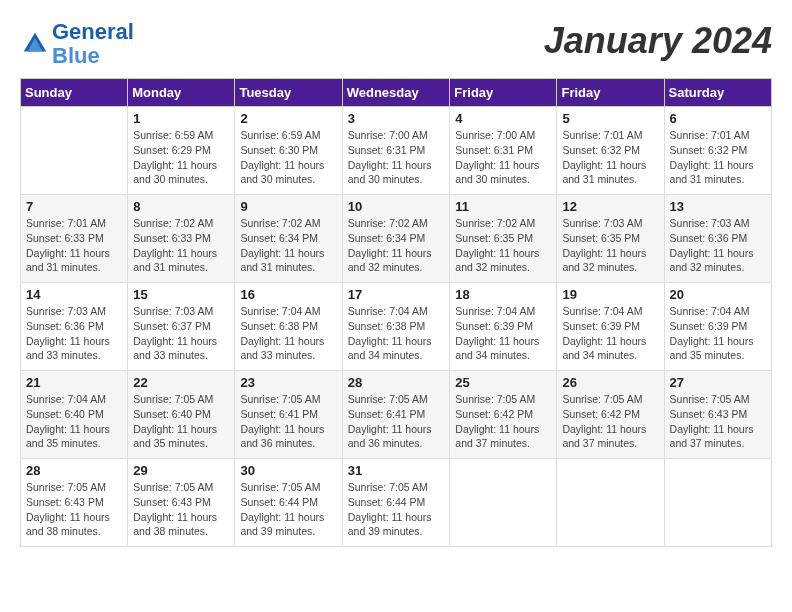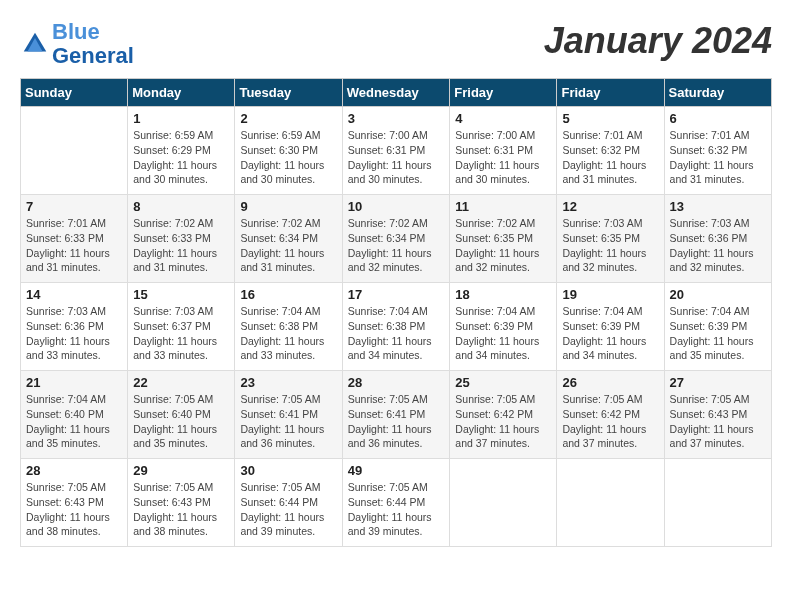--- a/index.html
+++ b/index.html
@@ -46,21 +46,21 @@
     .location {
       font-size: 16px;
       color: #555;
     }
     table {
       width: 100%;
       border-collapse: collapse;
       font-size: 11px;
     }
     thead tr th {
-      background-color: #0c4a6e;
+      background-color: #4c1d95;
       color: #fff;
       padding: 6px 4px;
       text-align: left;
       font-size: 13px;
       font-weight: bold;
       border: 1px solid #ccc;
     }
     tbody tr td {
       border: 1px solid #ddd;
       vertical-align: top;
@@ -94,22 +94,22 @@
 </head>
 <body>
 
 <div class="header">
   <div class="logo">
     <svg class="logo-icon" viewBox="0 0 40 40">
       <polygon points="20,5 35,30 5,30" fill="#1a5fa8"></polygon>
       <polygon points="20,12 30,30 10,30" fill="#4a90d9"></polygon>
     </svg>
     <div class="logo-text">
+      <div><span>General</span></div>
       <div><span style="color:#4a90d9">Blue</span></div>
-      <div><span>General</span></div>
     </div>
   </div>
   <div class="title-area">
     <div class="month-title">January 2024</div>
   </div>
 </div>
 
 <table>
   <thead>
     <tr>
@@ -337,21 +337,21 @@
 and 38 minutes.</div>
         </td>
         <td>
           <span class="day-num">30</span>
           <div class="day-info" style="white-space: pre-line;">Sunrise: 7:05 AM
 Sunset: 6:44 PM
 Daylight: 11 hours
 and 39 minutes.</div>
         </td>
         <td>
-          <span class="day-num">49</span>
+          <span class="day-num">31</span>
           <div class="day-info" style="white-space: pre-line;">Sunrise: 7:05 AM
 Sunset: 6:44 PM
 Daylight: 11 hours
 and 39 minutes.</div>
         </td>
         <td class="empty-cell"></td>
         <td class="empty-cell"></td>
         <td class="empty-cell"></td>
       </tr>
     </tbody>

